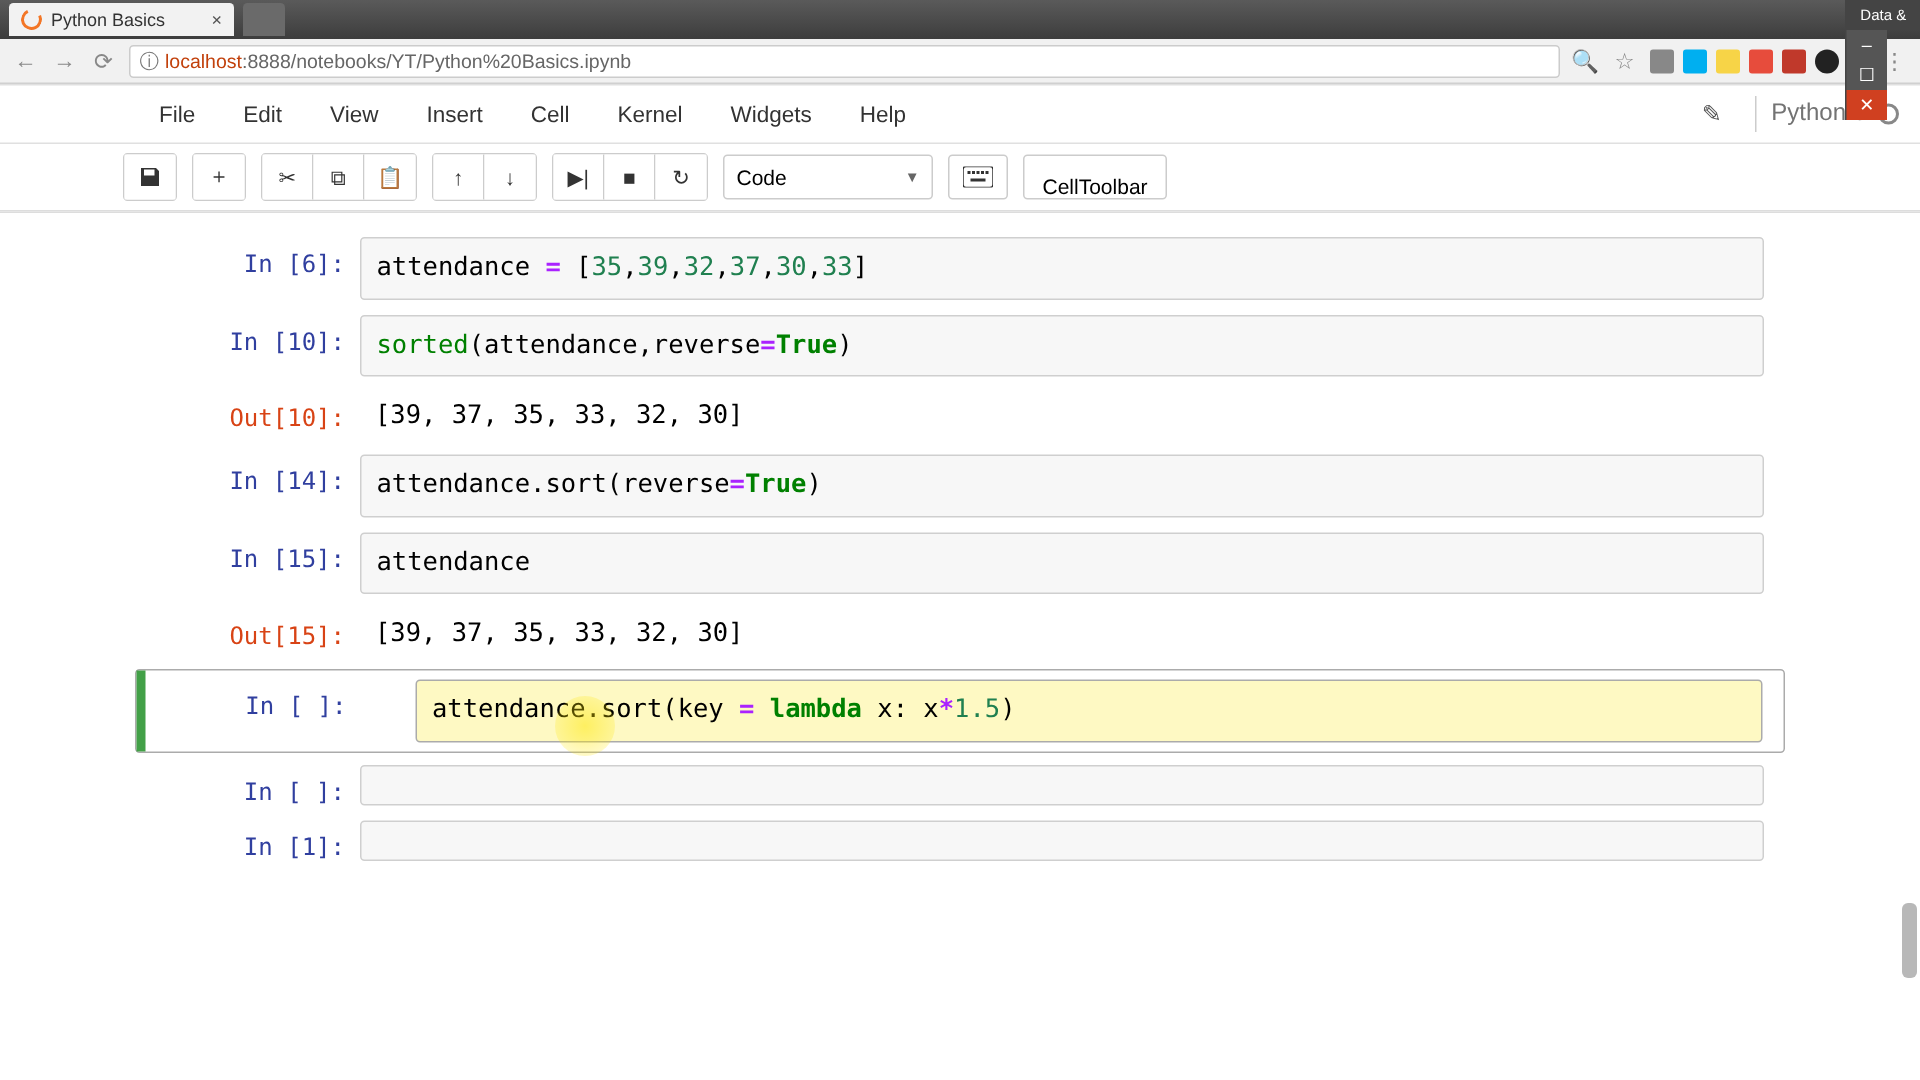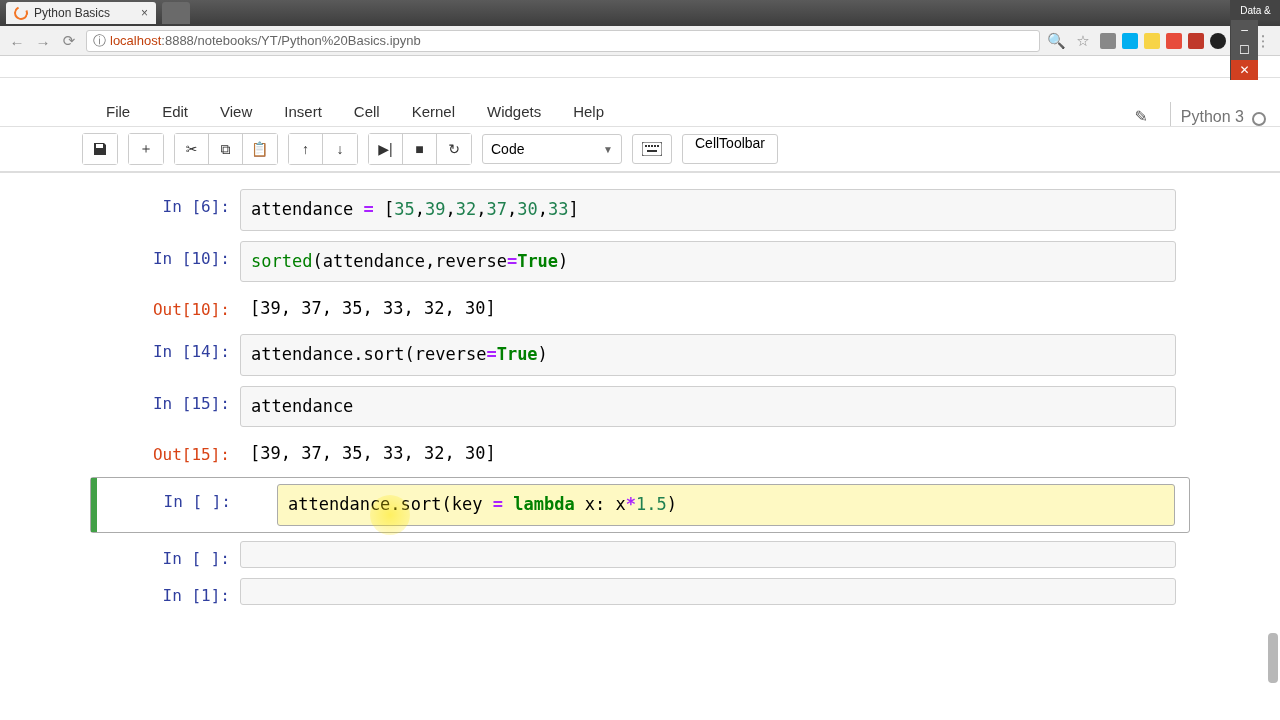--- a/index.html
+++ b/index.html
@@ -94,25 +94,25 @@
 
   
   .notebook {
     width: 100%;
   }
   .nb-header {
     border-bottom:1px solid #ddd;
   }
   .menubar {
     display:flex;
-    align-items:flex-end;
+    align-items:center;
     padding: 0 14px 0 90px;
-    height: 50px;
+    height: 40px;
     border:1px solid #e0e0e0;
-    border-left:none;border-right:none;margin-top:21px;
+    border-left:none;border-right:none;
   }
   .menubar .mitem {
     padding: 6px 16px;
     font-size: 15px;
     color:#333;
   }
   .menubar .spacer { flex:1; }
   .pencil-icon { font-size:16px; color:#555; margin-right:12px;}
   .divider-v { width:1px;height:24px;background:#ccc;margin:0 10px;}
   .kernel-name { font-size:16px;color:#737373;margin-right:8px;}
@@ -147,21 +147,21 @@
   .tb-select::after{
     content:"▼";position:absolute;right:8px;font-size:10px;color:#666;
   }
   .tb-cmdpal {
     width:40px;height:30px;border:1px solid #ccc;border-radius:3px;
     display:flex;align-items:center;justify-content:center;
     margin-right:6px;
   }
   .tb-celltoolbar {
     height:30px;border:1px solid #ccc;border-radius:3px;
-    padding:0 12px;display:flex;align-items:flex-start;font-size:14px;
+    padding:0 12px;display:flex;align-items:flex-end;font-size:14px;
   }
 
   
   .nb-body {
     overflow-y:auto;
     height: calc(720px - 26px - 30px - 40px - 44px);
     padding: 10px 0 20px 0;
     position:relative;
   }
   .cell {

